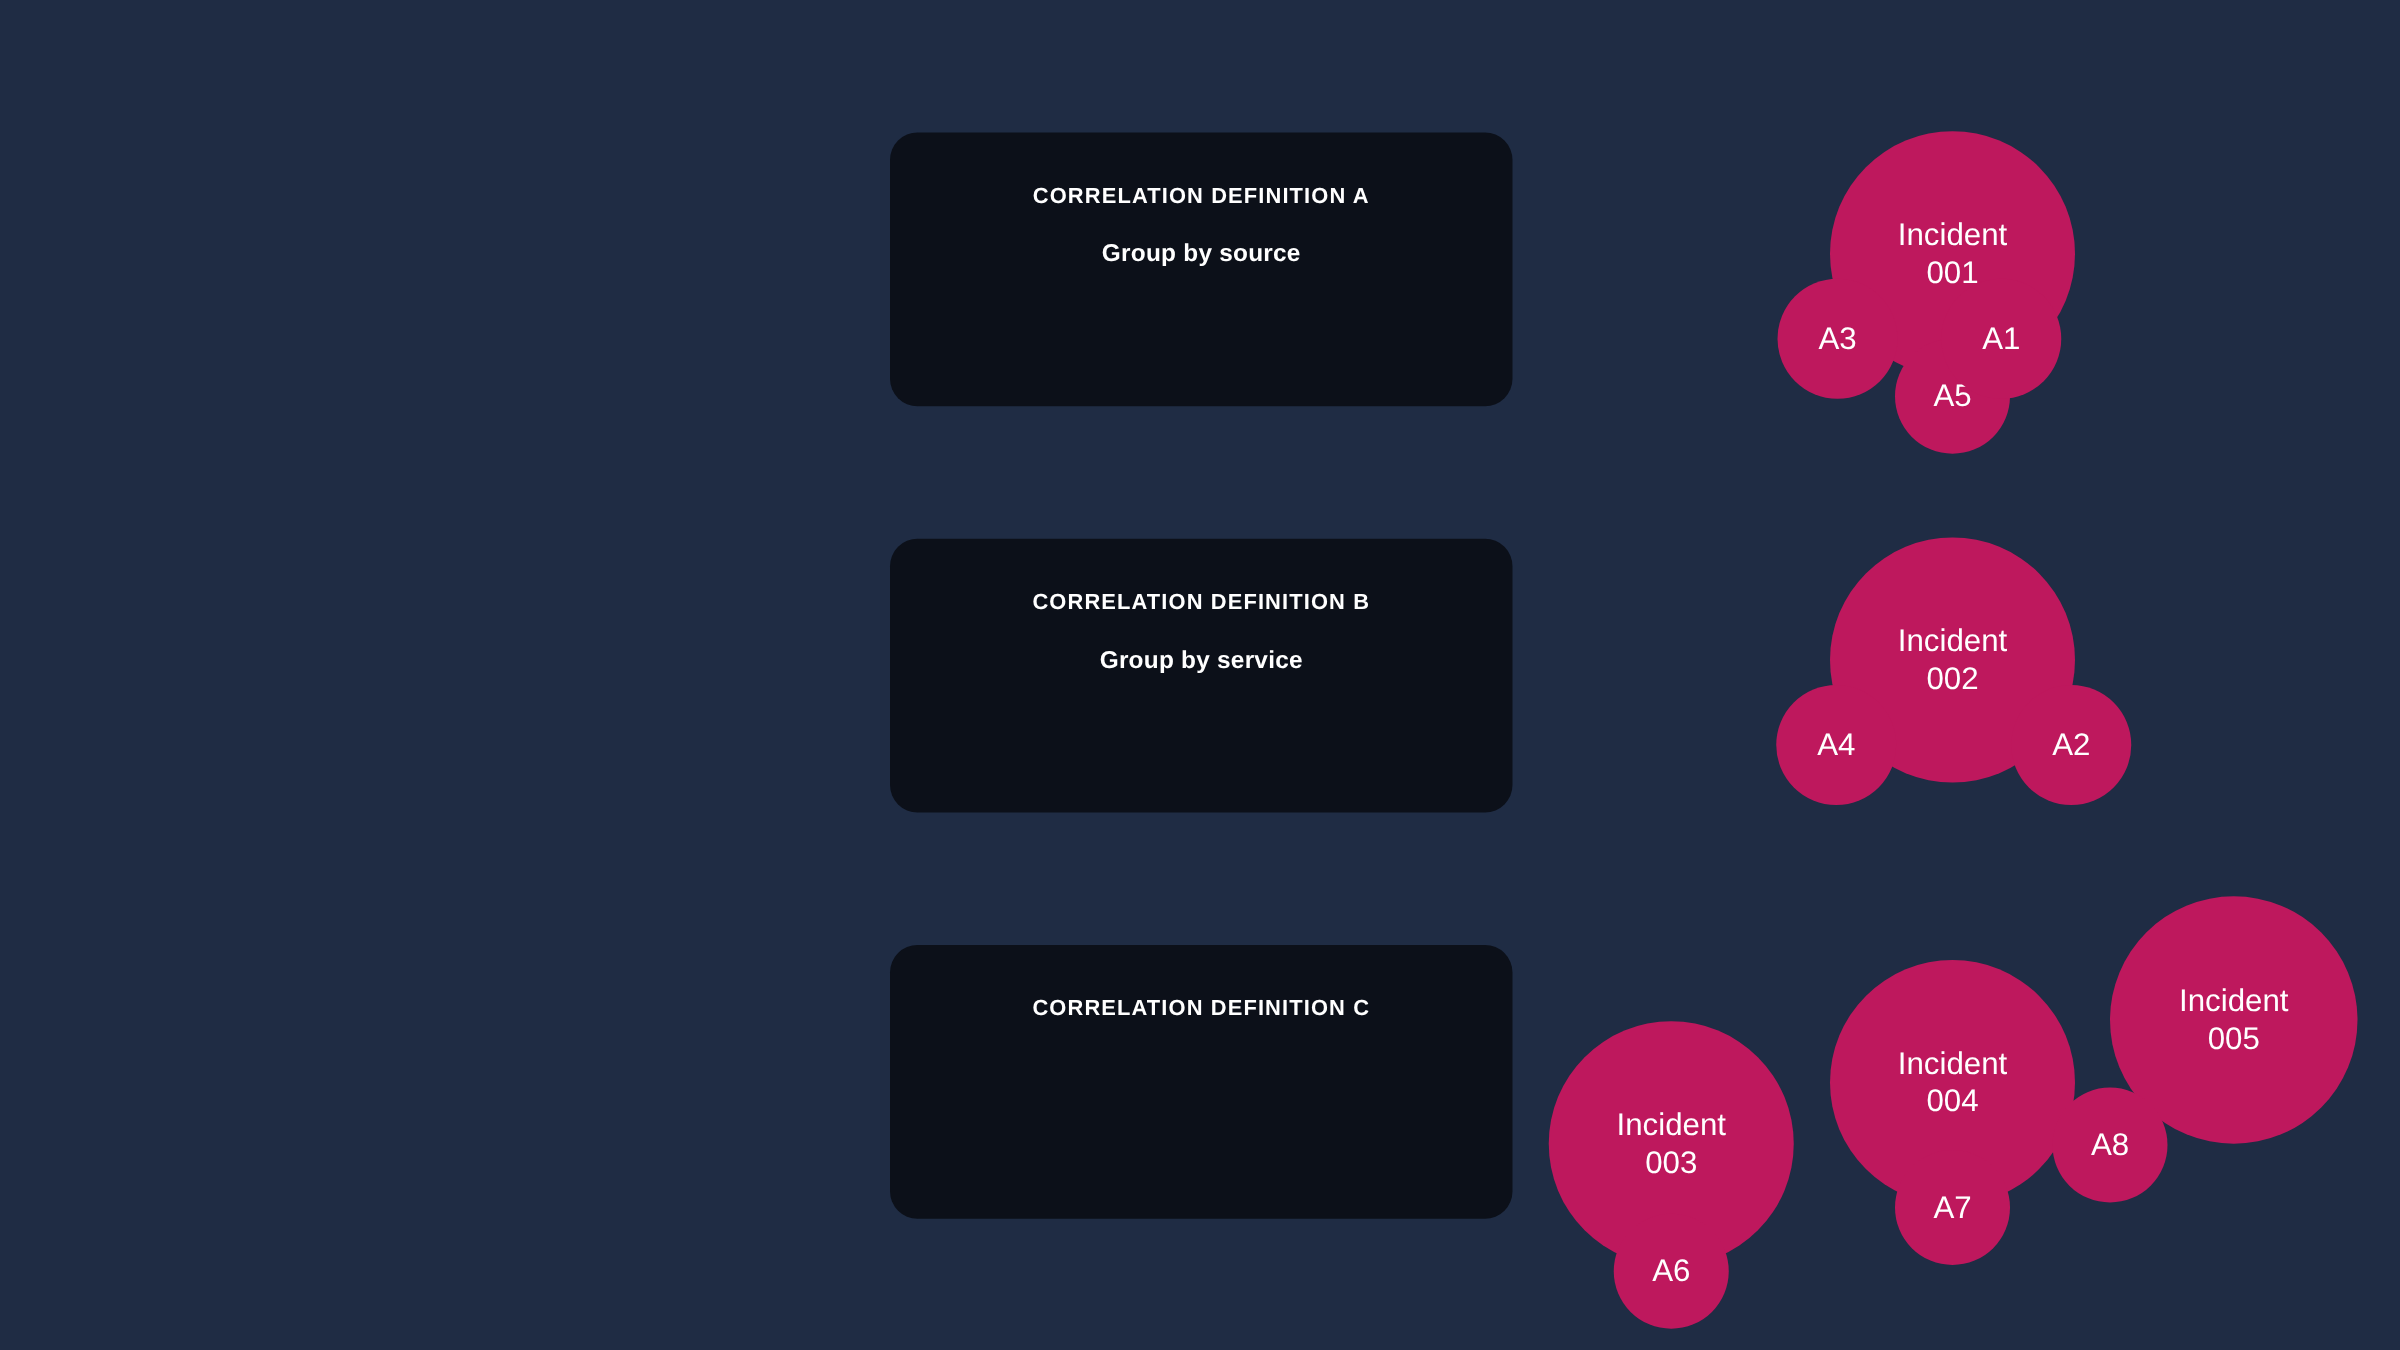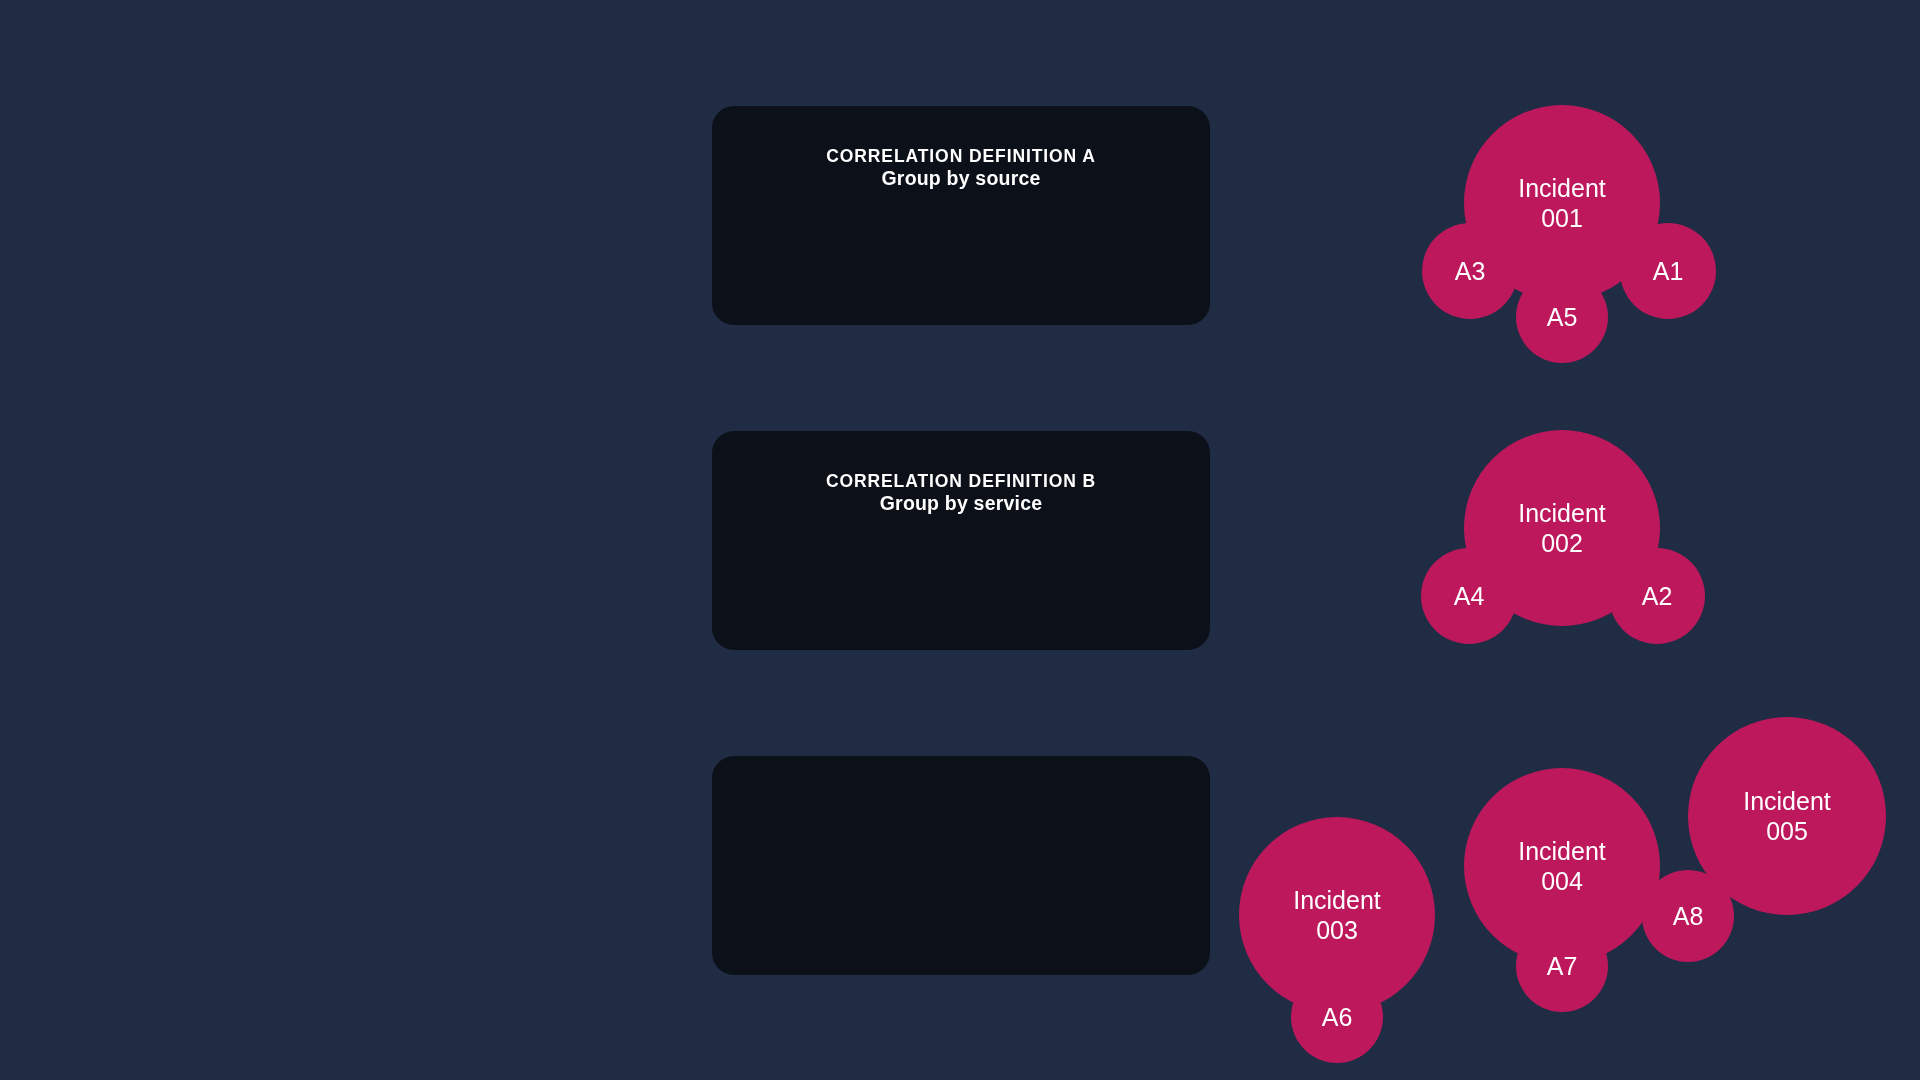--- a/index.html
+++ b/index.html
@@ -46,20 +46,21 @@
     font-weight: bold;
     letter-spacing: 0.9px;
     line-height: 1.2;
   }
 
   .def-subtitle {
     color: #ffffff;
     font-size: 19.5px;
     font-weight: bold;
     letter-spacing: 0.2px;
+    margin-top: 25px;
     line-height: 1.2;
   }
 
   
   .cluster {
     position: absolute;
   }
 
   .bubble {
     position: absolute;
@@ -99,35 +100,36 @@
     <div class="def-title">CORRELATION DEFINITION A</div>
     <div class="def-subtitle">Group by source</div>
   </div>
 
   <div class="def-card row-2">
     <div class="def-title">CORRELATION DEFINITION B</div>
     <div class="def-subtitle">Group by service</div>
   </div>
 
   <div class="def-card row-3">
+    <div class="def-title">CORRELATION DEFINITION C</div>
   </div>
 
   <div id="clusters-layer">
       <div class="cluster">
         <div class="bubble incident" style="left: 1464px; top: 105px; width: 196px; height: 196px;">
           <span class="bubble-label">Incident
 001</span>
         </div>
         <div class="bubble alert" style="left: 1422px; top: 223px; width: 96px; height: 96px;">
           <span class="bubble-label">A3</span>
         </div>
         <div class="bubble alert" style="left: 1516px; top: 271px; width: 92px; height: 92px; text-align: center;">
           <span class="bubble-label">A5</span>
         </div>
-        <div class="bubble alert" style="left: 1620px; top: 223px; width: 96px; height: 96px;">
+        <div class="bubble alert" style="left: 1553px; top: 223px; width: 96px; height: 96px;">
           <span class="bubble-label">A1</span>
         </div>
       </div>
       <div class="cluster">
         <div class="bubble incident" style="left: 1464px; top: 430px; width: 196px; height: 196px;">
           <span class="bubble-label">Incident
 002</span>
         </div>
         <div class="bubble alert" style="left: 1421px; top: 548px; width: 96px; height: 96px;">
           <span class="bubble-label">A4</span>

